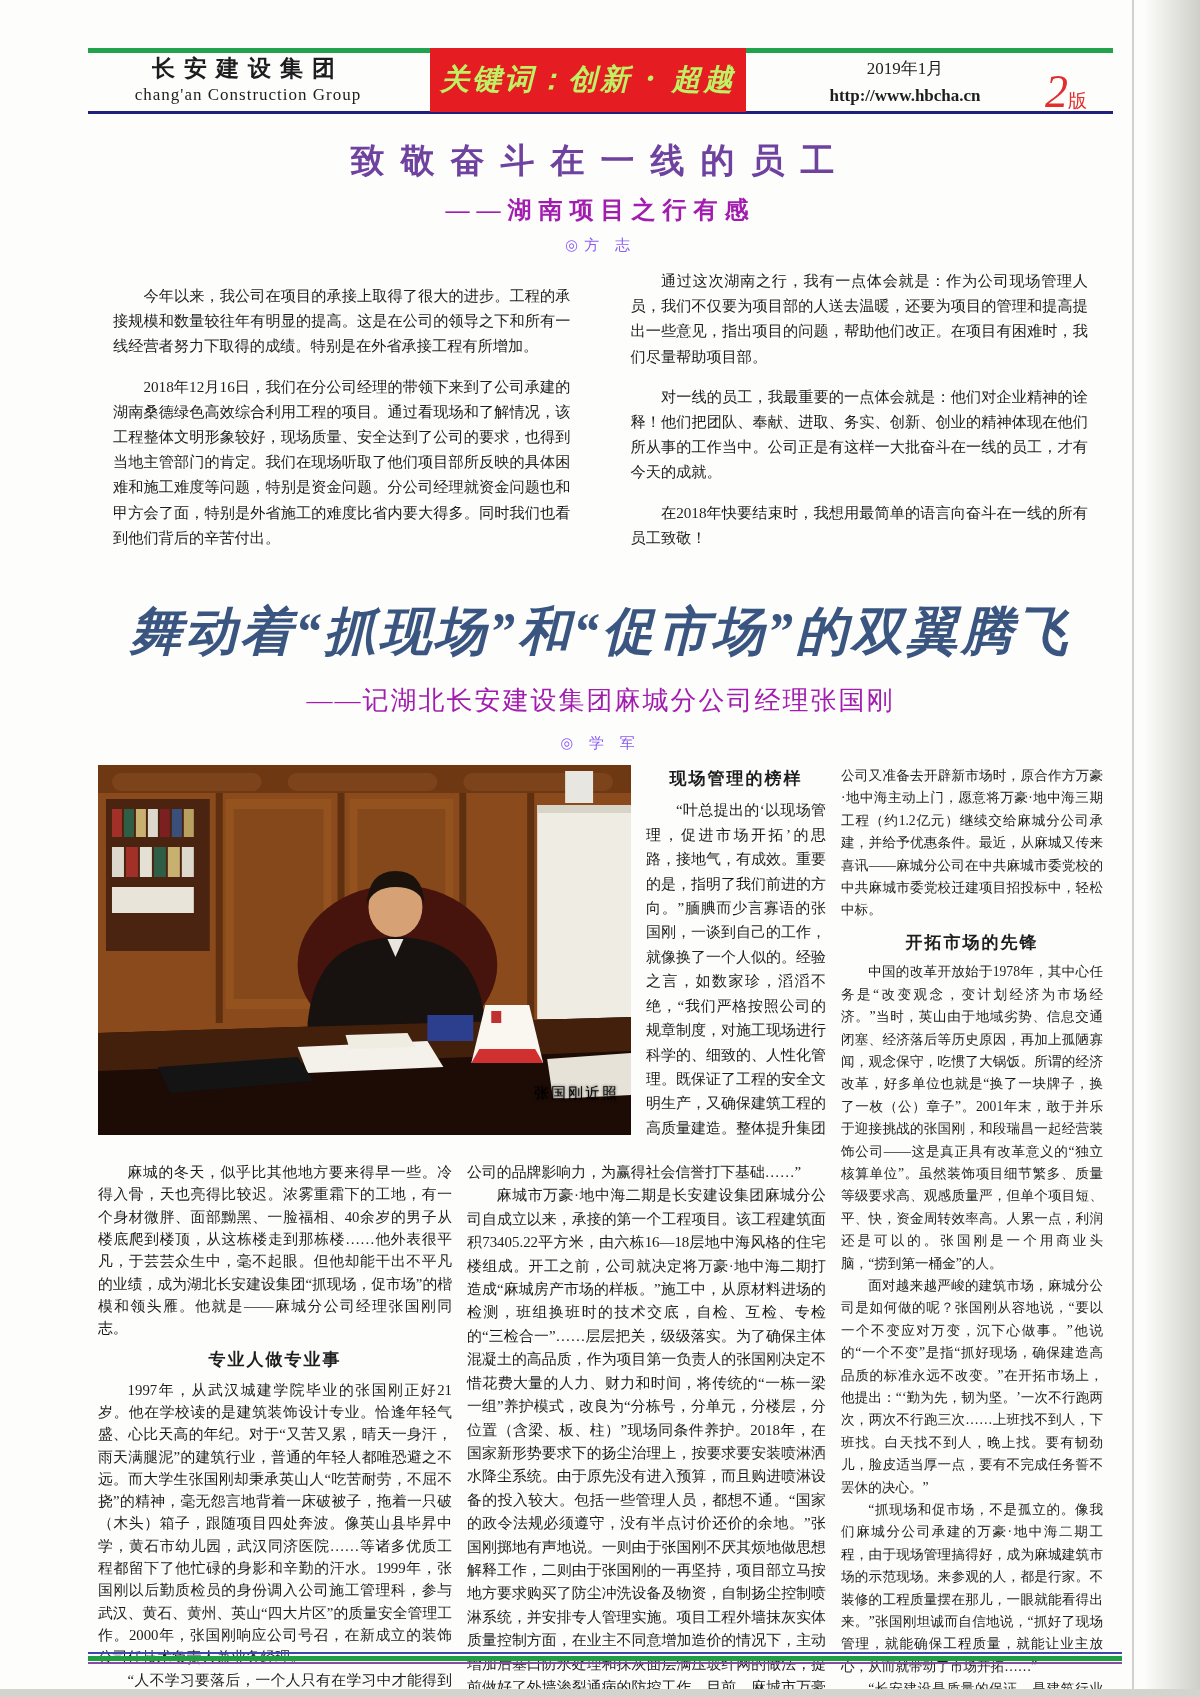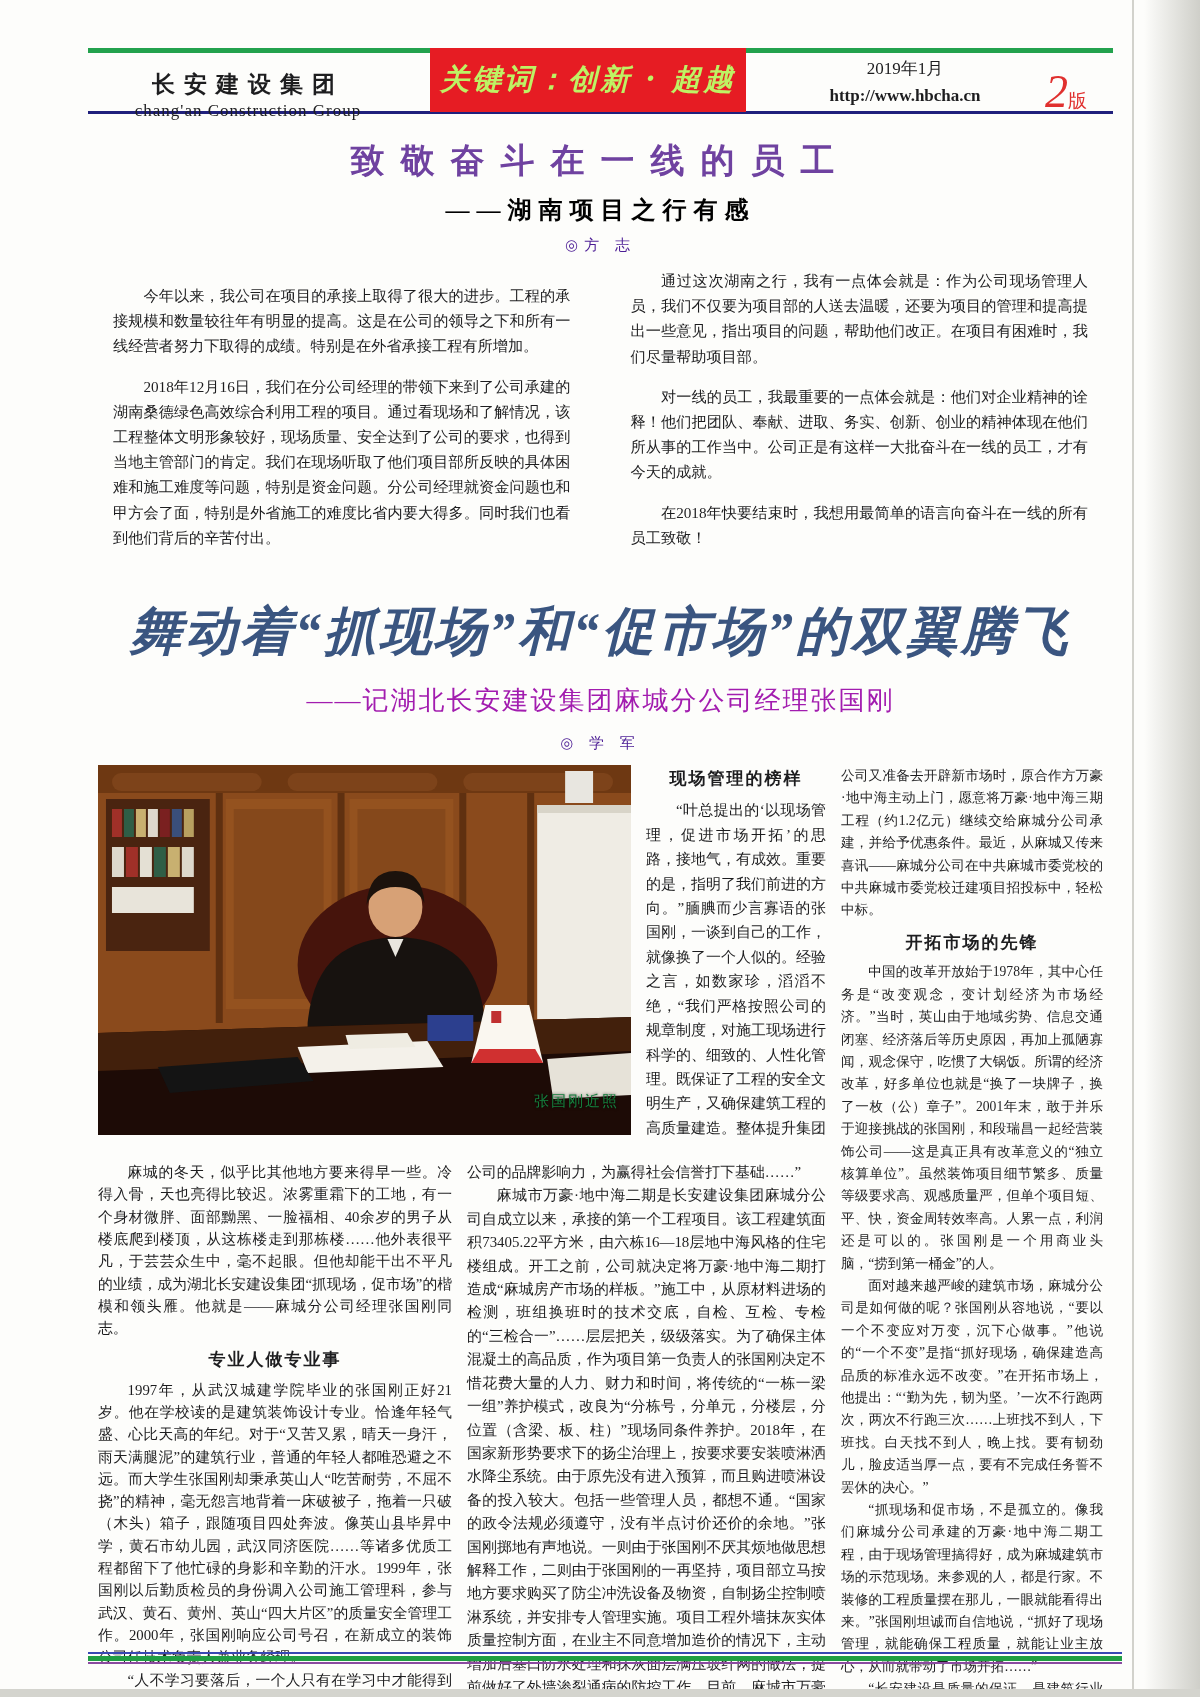--- a/index.html
+++ b/index.html
@@ -3,48 +3,48 @@
 <meta charset="utf-8">
 <style>
   html,body{margin:0;padding:0;background:#d8d8d2;}
   .page{position:relative;width:1200px;height:1697px;background:#fdfdfb;overflow:hidden;
         font-family:"Liberation Serif","DejaVu Serif",serif;color:#1d1d1f;}
   .inner{position:absolute;left:98px;top:48px;width:1005px;}
   
   .rule-green{height:5px;background:#23a24d;margin:0 -10px;}
   .rule-navy{height:3px;background:#20207c;margin:0 -10px;}
   .mast-row{position:relative;height:58px;}
-  .org{position:absolute;left:0;top:16px;width:300px;text-align:center;}
+  .org{position:absolute;left:0;top:0;width:300px;text-align:center;}
   .org-cn{font-family:"Liberation Sans","DejaVu Sans",sans-serif;font-weight:bold;font-size:23px;letter-spacing:9px;}
   .org-en{font-size:17px;margin-top:1px;letter-spacing:1px;}
   .keyword-banner{position:absolute;left:332px;top:-5px;width:316px;height:64px;background:#e61c23;
         color:#bef264;display:flex;align-items:center;justify-content:center;
         font-size:29px;font-weight:bold;font-style:italic;letter-spacing:3px;
         font-family:"DejaVu Serif",serif;}
   .issue{position:absolute;left:672px;top:2px;width:270px;text-align:center;font-size:17px;line-height:27px;}
   .site{font-weight:bold;}
   .pagenum{position:absolute;right:16px;bottom:-4px;color:#e0302e;white-space:nowrap;}
   .pagenum .num{font-size:46px;font-style:italic;line-height:1;}
   .pagenum .suffix{font-size:19px;}
   
   .a1{margin-top:24px;text-align:center;}
   .a1-title{margin:0;font-size:34px;font-weight:700;color:#6f42a0;letter-spacing:16px;}
-  .a1-sub{margin:10px 0 0;font-size:24px;font-weight:600;color:#000000;letter-spacing:7px;}
-  .byline{margin-top:10px;font-size:15px;letter-spacing:6px;color:#4c1d95;}
+  .a1-sub{margin:10px 0 0;font-size:24px;font-weight:600;color:#a21caf;letter-spacing:7px;}
+  .byline{margin-top:10px;font-size:15px;letter-spacing:6px;color:#8b5cf6;}
   .a1-body{margin-top:13px;column-count:2;column-gap:30px;font-size:15.2px;line-height:25.2px;text-align:justify;}
   .a1-body p{margin:15px;text-indent:2em;}
   
   .a2{margin-top:32px;text-align:center;}
   .a2-title{margin:16px;font-size:52px;font-weight:700;font-style:italic;color:#3a5580;letter-spacing:3px;}
   .a2-sub{margin:12px 0 16px;font-size:26px;font-weight:400;color:#a21caf;letter-spacing:2px;}
   .a2-grid{margin-top:12px;display:grid;grid-template-columns:354px 164px 180px 262px;column-gap:15px;
         grid-template-rows:396px auto;text-align:justify;}
   .photo{grid-column:1/3;grid-row:1;height:370px;position:relative;margin:0;}
   .photo svg{position:absolute;inset:0;width:100%;height:100%;}
-  .caption{position:absolute;right:12px;bottom:24px;color:#15803d;font-size:15px;letter-spacing:2px;
+  .caption{position:absolute;right:12px;bottom:32px;color:#000000;font-size:15px;letter-spacing:2px;
         text-shadow:0 0 3px rgba(0,0,0,.8);}
   .colC{grid-column:3;grid-row:1;font-size:15px;line-height:24.4px;}
   .colD{grid-column:4;grid-row:1/3;font-size:13.6px;line-height:22.4px;}
   .colA{grid-column:1;grid-row:2;font-size:14.8px;line-height:22.3px;}
   .colBC{grid-column:2/4;grid-row:2;font-size:14.9px;line-height:23.4px;}
   .sec{font-family:"Liberation Sans","DejaVu Sans",sans-serif;font-size:17px;font-weight:700;
         text-align:center;letter-spacing:2px;margin:10px 0 7px;}
   .colC .sec{margin-top:2px;}
   p.ind{margin:0;text-indent:2em;}
   p.noind{margin:0;}

